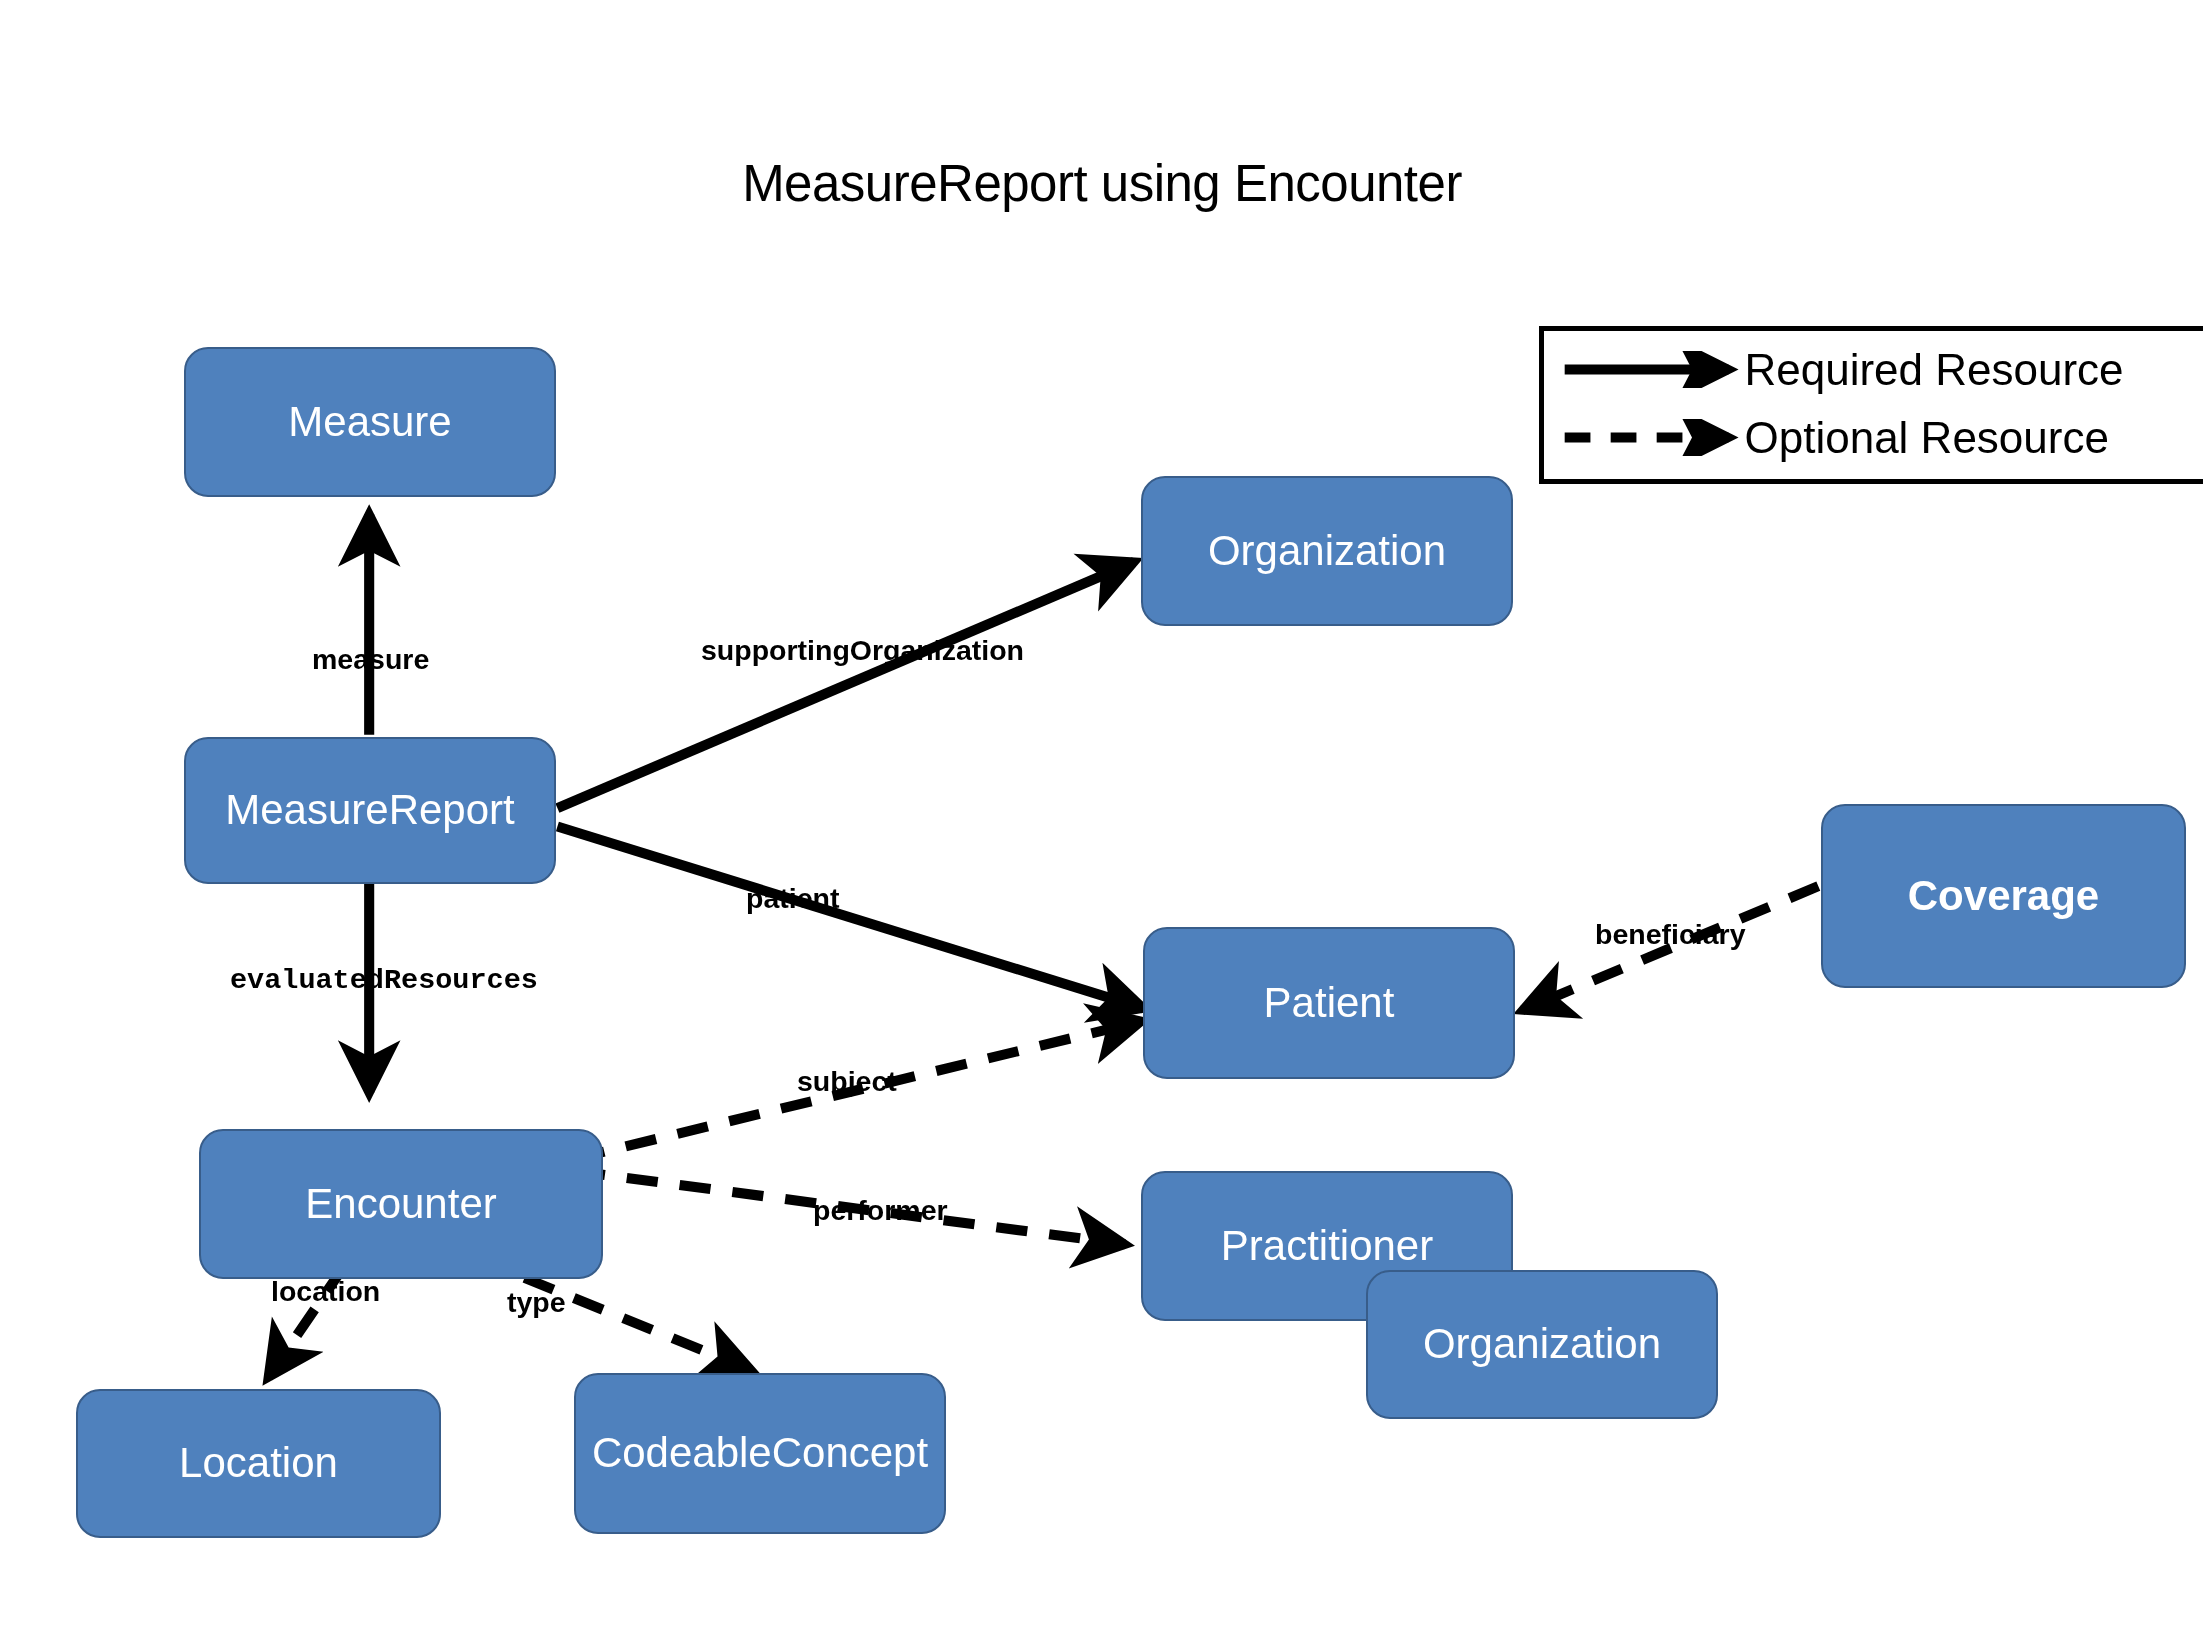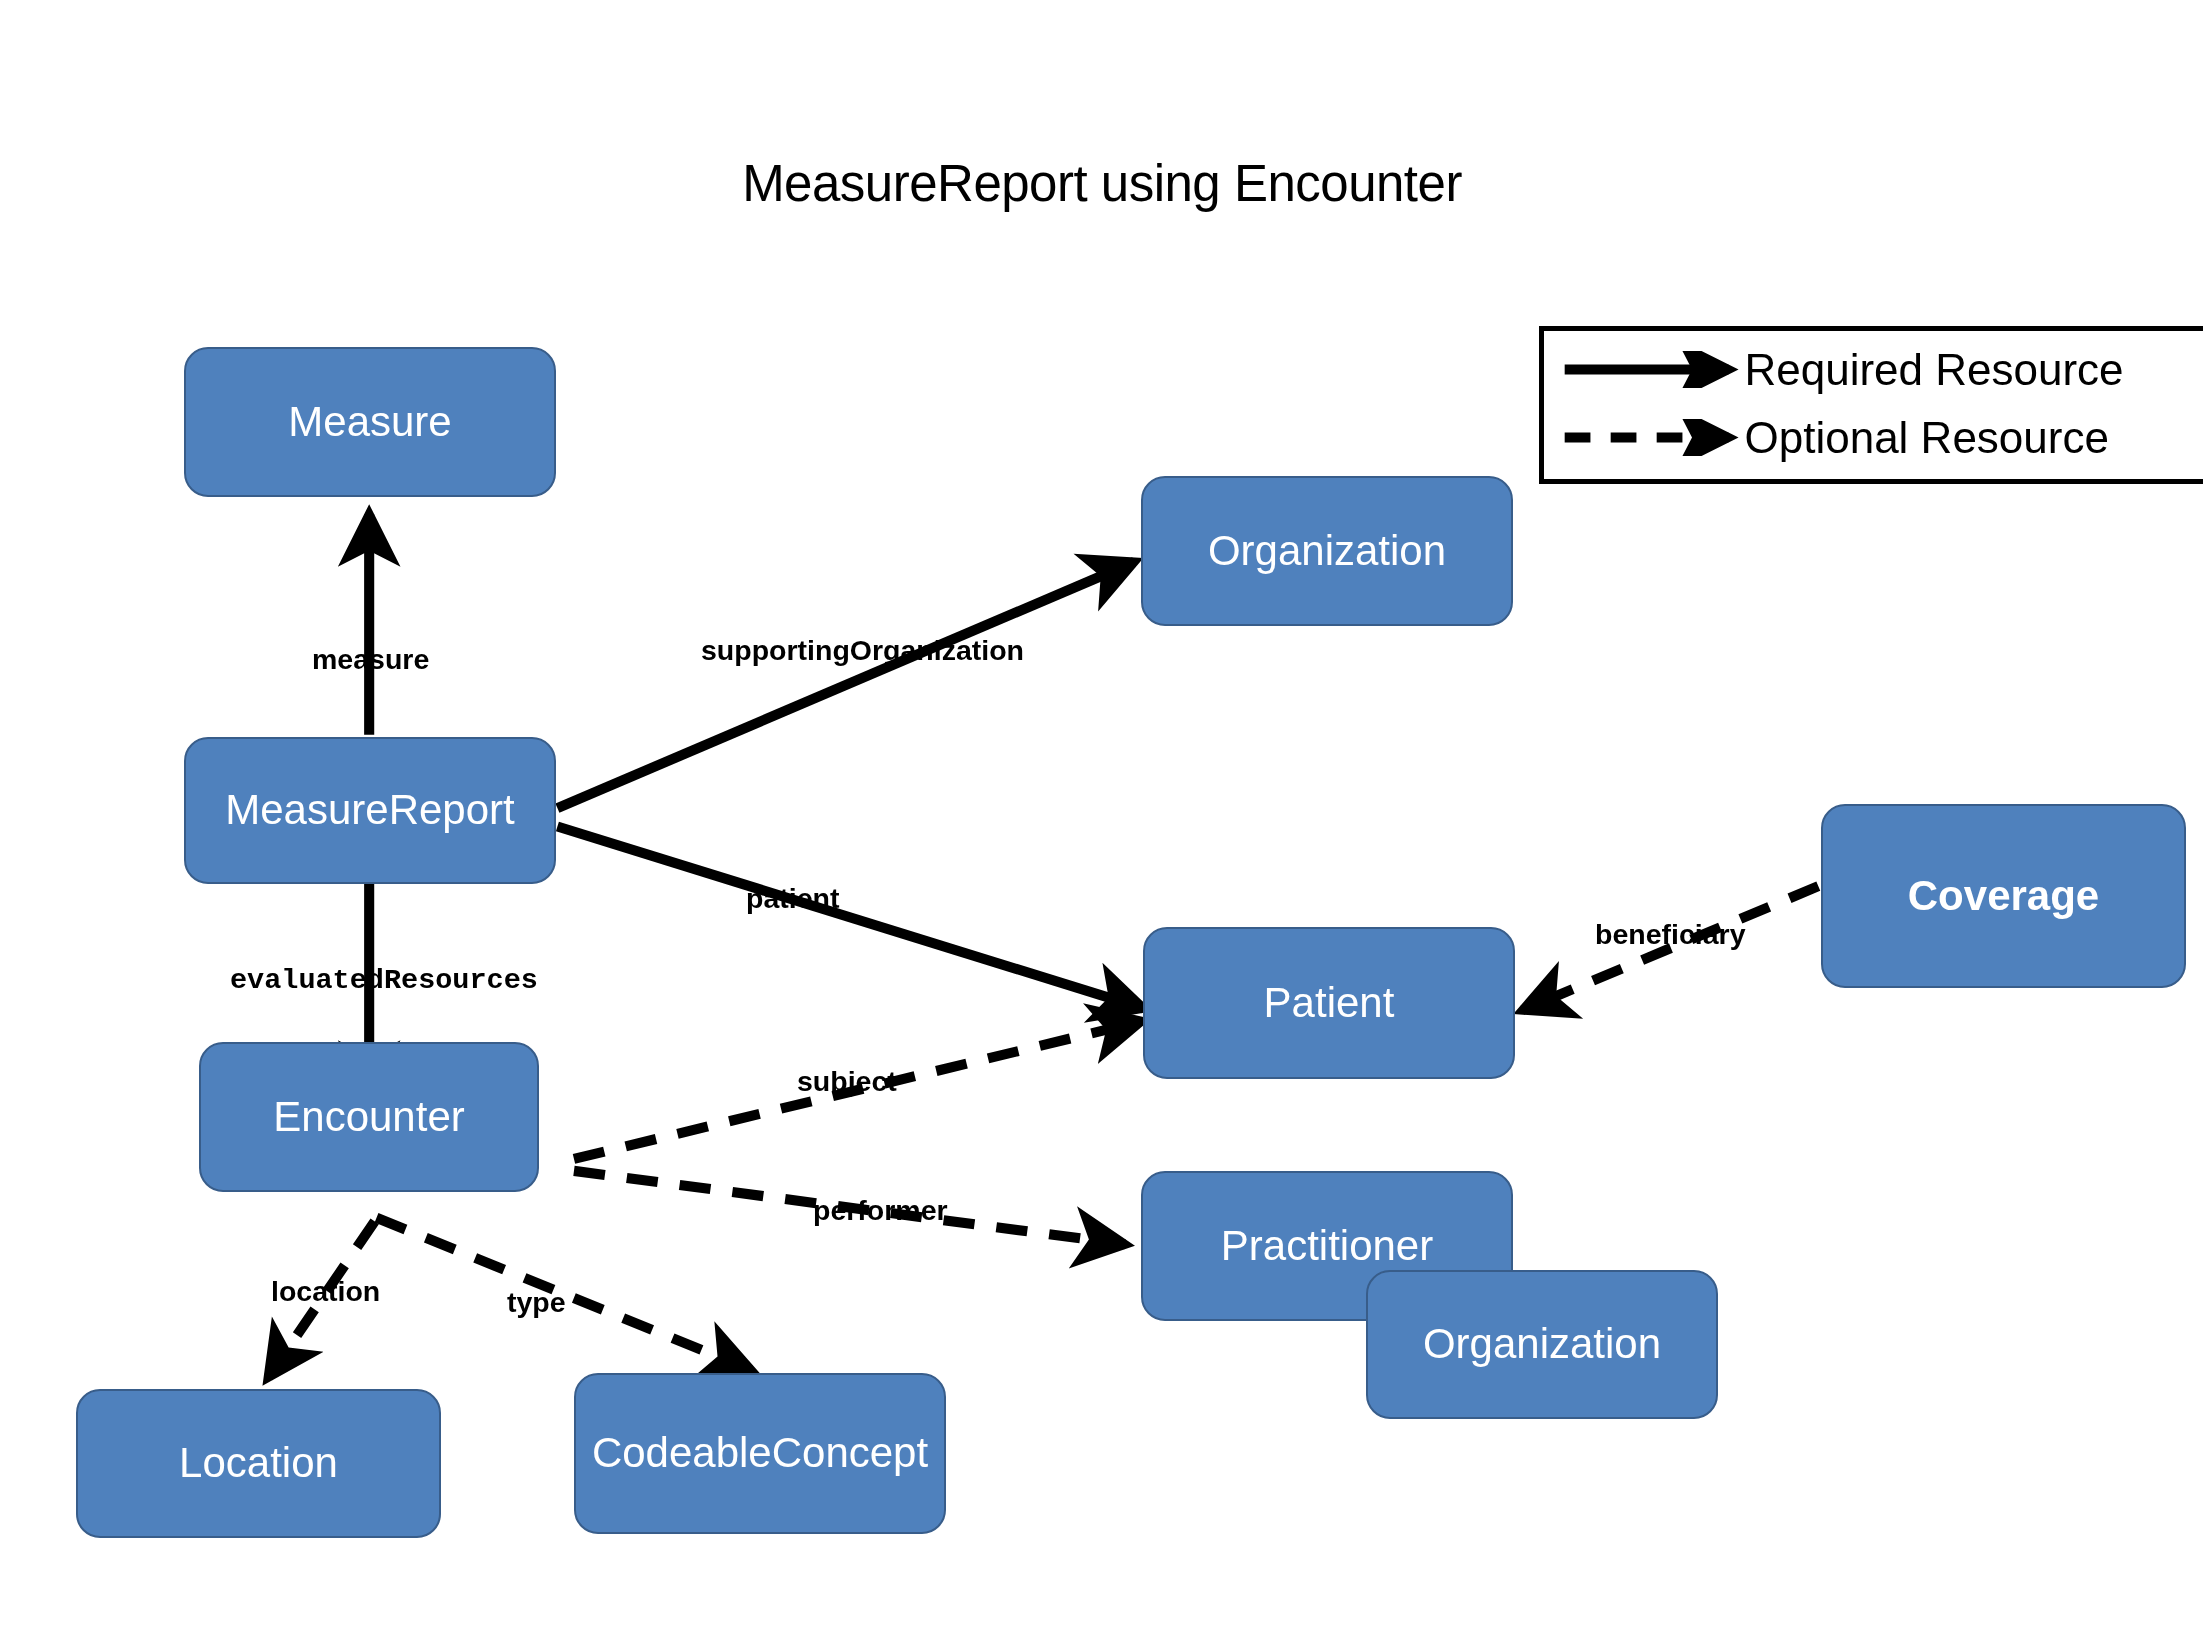--- a/index.html
+++ b/index.html
@@ -136,21 +136,21 @@
   <div class="edge-label" style="left:1595px; top:918px;">beneficiary</div>
 
   <div class="node" style="left:184px; top:347px; width:372px; height:150px;">
     <span>Measure</span>
   </div>
 
   <div class="node" style="left:184px; top:737px; width:372px; height:147px;">
     <span>MeasureReport</span>
   </div>
 
-  <div class="node" style="left:199px; top:1042px; width:340px; height:150px;">
+  <div class="node" style="left:199px; top:1129px; width:404px; height:150px;">
     <span>Encounter</span>
   </div>
 
   <div class="node" style="left:76px; top:1389px; width:365px; height:149px;">
     <span>Location</span>
   </div>
 
   <div class="node" style="left:574px; top:1373px; width:372px; height:161px;">
     <span>CodeableConcept</span>
   </div>

